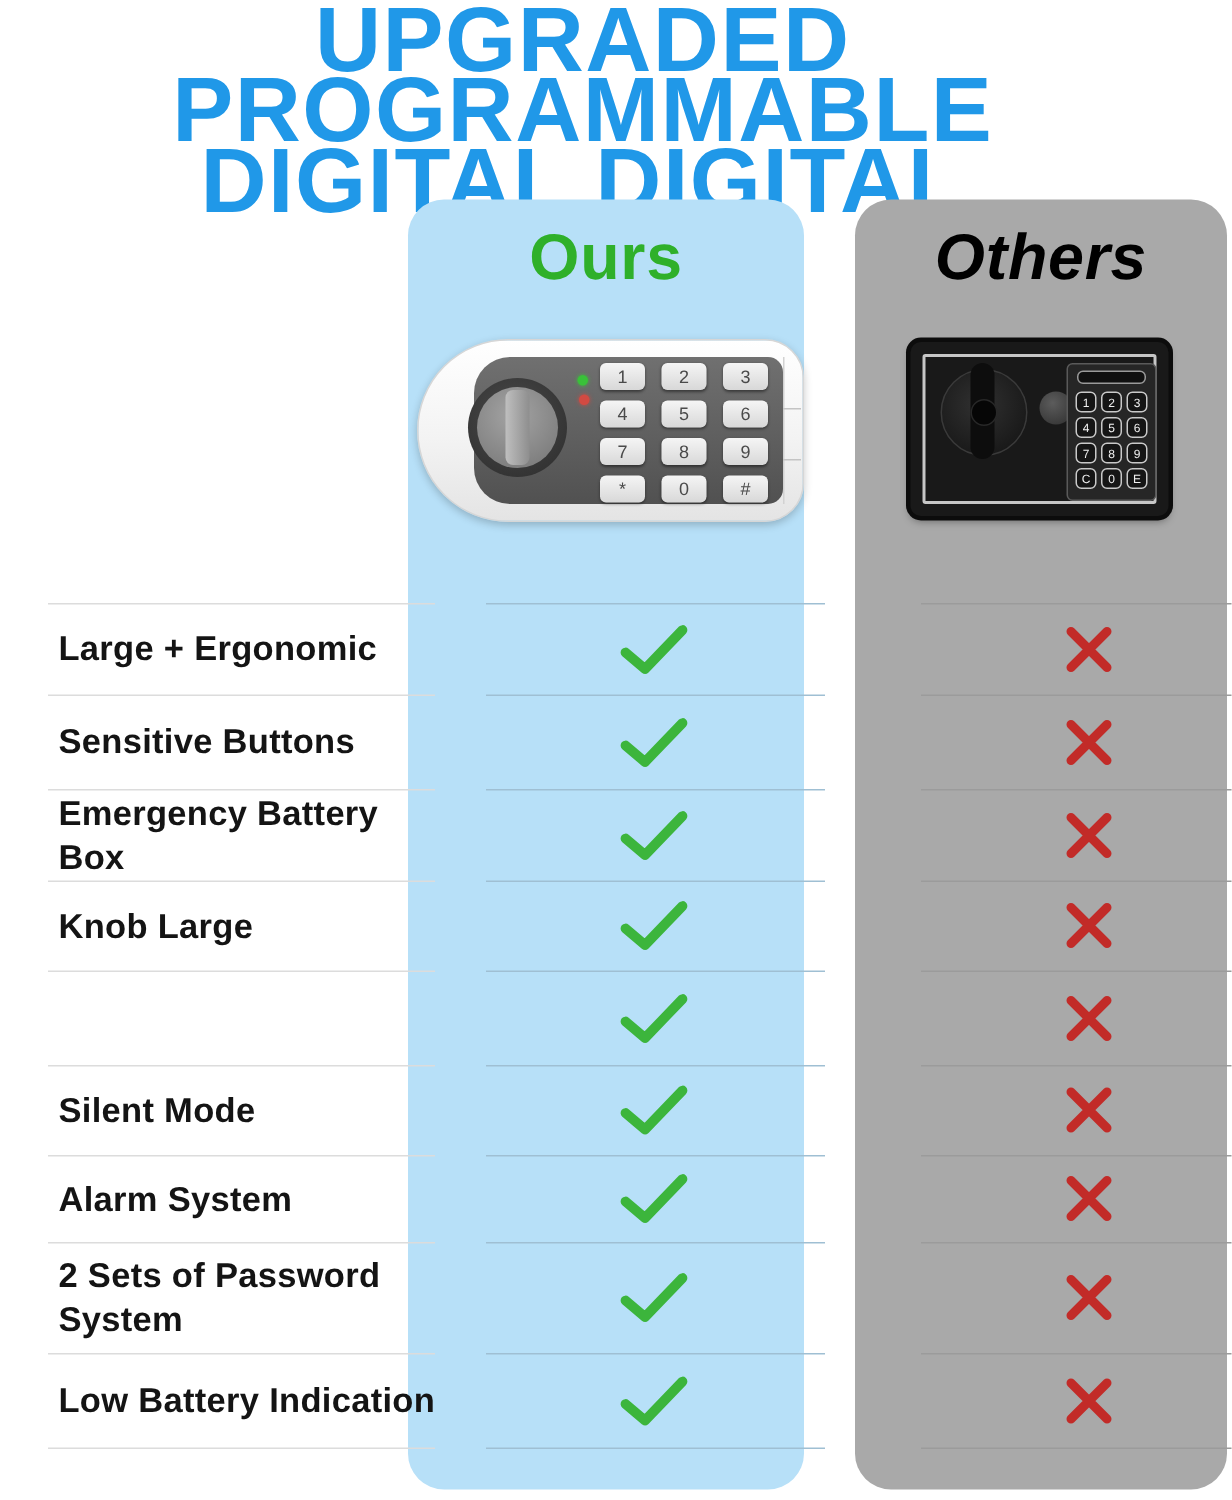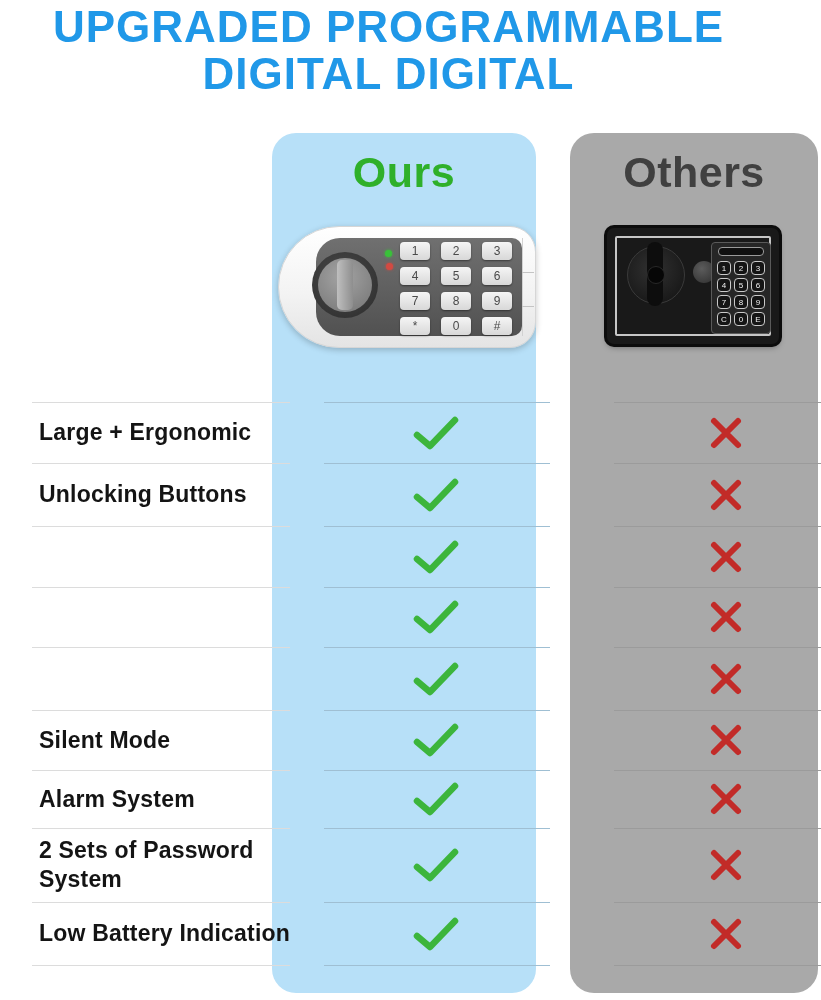--- a/index.html
+++ b/index.html
@@ -1,29 +1,29 @@
 <!DOCTYPE html>
 <html><head>
 <meta charset="utf-8">
 <style>
   html,body{margin:0;padding:0;}
   body{width:821px;height:1000px;background:#ffffff;font-family:"Liberation Sans","DejaVu Sans",sans-serif;}
   .stage{position:relative;width:821px;height:1000px;overflow:hidden;}
 
   
   .title{position:absolute;top:3px;left:0;width:777px;text-align:center;
-         color:#2098E8;font-weight:bold;font-size:44px;line-height:47px;letter-spacing:1px;}
+         color:#2098E8;font-weight:bold;font-size:61px;line-height:47px;letter-spacing:1px;}
 
   
   .col{position:absolute;top:133px;height:860px;border-radius:24px;z-index:1;}
   .col.ours{left:272px;width:264px;background:#B7E0F8;}
   .col.others{left:570px;width:248px;background:#A9A9A9;}
   .col-header{text-align:center;margin-top:15px;font-size:43px;font-weight:bold;letter-spacing:0.5px;}
   .col.ours .col-header{color:#2FB02A;}
-  .col.others .col-header{color:#404040;}
+  .col.others .col-header{color:#000000;font-style:italic;}
 
   
   .keypad{position:absolute;left:278px;top:226px;width:258px;height:122px;z-index:2;}
   .kp-body{position:absolute;inset:0;background:linear-gradient(180deg,#ffffff 0%,#f3f3f3 55%,#e4e4e4 100%);
            border:1px solid #d6d6d6;border-radius:61px 26px 26px 61px / 61px 26px 26px 61px;
            box-shadow:0 2px 6px rgba(0,0,0,0.22);}
   .kp-panel{position:absolute;left:38px;top:12px;width:206px;height:98px;
             background:linear-gradient(180deg,#707070,#515151);border-radius:24px 10px 10px 24px;}
   .kp-vseam{position:absolute;right:13px;top:12px;bottom:12px;width:1px;background:#d2d2d2;}
   .kp-seam{position:absolute;right:2px;width:12px;height:1px;background:#c4c4c4;}
@@ -163,53 +163,55 @@
         <svg width="36" height="36" viewBox="0 0 36 36">
             <path d="M6 6 L30 30 M30 6 L6 30" fill="none" stroke-width="6" stroke-linecap="round" stroke="#C22B28"></path>
           </svg>
       </div>
     </div>
 
     <div class="row" style="height:63px">
       <span class="divider d-left"></span>
       <span class="divider d-ours"></span>
       <span class="divider d-others"></span>
-      <div class="cell-label">Unlocking Buttons</div>
+      <div class="cell-label">Sensitive Buttons</div>
       <div class="cell-ours">
         <svg width="46" height="34" viewBox="0 0 46 34">
             <polyline points="4,19 17,30 42,4" fill="none" stroke-width="6.5" stroke-linecap="round" stroke-linejoin="round" stroke="#3CB53C"></polyline>
           </svg>
       </div>
       <div class="cell-others">
         <svg width="36" height="36" viewBox="0 0 36 36">
             <path d="M6 6 L30 30 M30 6 L6 30" fill="none" stroke-width="6" stroke-linecap="round" stroke="#C22B28"></path>
           </svg>
       </div>
     </div>
 
     <div class="row" style="height:61px">
       <span class="divider d-left"></span>
       <span class="divider d-ours"></span>
       <span class="divider d-others"></span>
+      <div class="cell-label">Emergency Battery Box</div>
       <div class="cell-ours">
         <svg width="46" height="34" viewBox="0 0 46 34">
             <polyline points="4,19 17,30 42,4" fill="none" stroke-width="6.5" stroke-linecap="round" stroke-linejoin="round" stroke="#3CB53C"></polyline>
           </svg>
       </div>
       <div class="cell-others">
         <svg width="36" height="36" viewBox="0 0 36 36">
             <path d="M6 6 L30 30 M30 6 L6 30" fill="none" stroke-width="6" stroke-linecap="round" stroke="#C22B28"></path>
           </svg>
       </div>
     </div>
 
     <div class="row" style="height:60px">
       <span class="divider d-left"></span>
       <span class="divider d-ours"></span>
       <span class="divider d-others"></span>
+      <div class="cell-label">Knob Large</div>
       <div class="cell-ours">
         <svg width="46" height="34" viewBox="0 0 46 34">
             <polyline points="4,19 17,30 42,4" fill="none" stroke-width="6.5" stroke-linecap="round" stroke-linejoin="round" stroke="#3CB53C"></polyline>
           </svg>
       </div>
       <div class="cell-others">
         <svg width="36" height="36" viewBox="0 0 36 36">
             <path d="M6 6 L30 30 M30 6 L6 30" fill="none" stroke-width="6" stroke-linecap="round" stroke="#C22B28"></path>
           </svg>
       </div>

